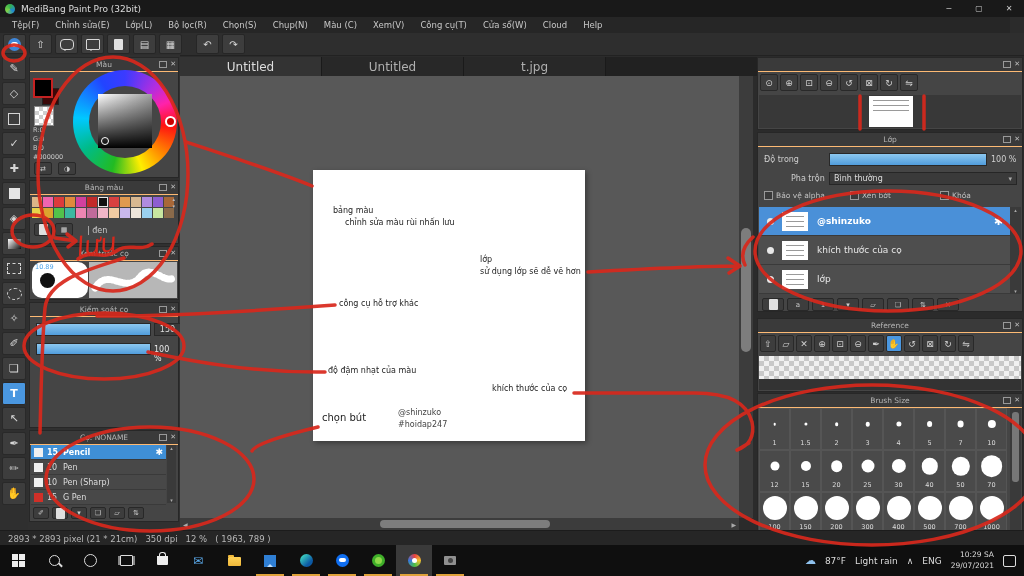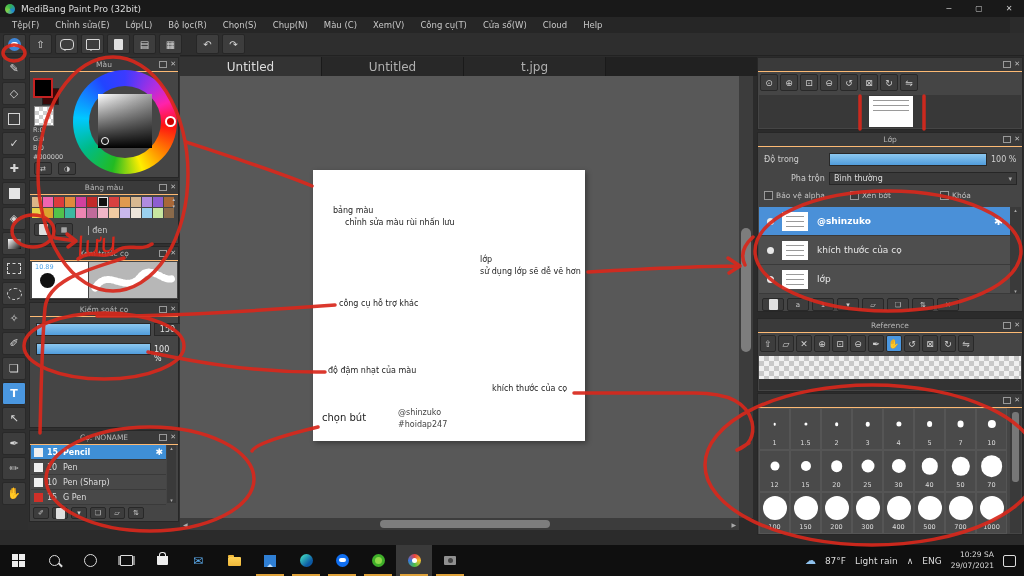--- a/index.html
+++ b/index.html
@@ -52,21 +52,21 @@
   .sv-ind{position:absolute;left:3px;bottom:3px;width:6px;height:6px;border:1.5px solid #fff;border-radius:50%;}
   .wheel-ind{position:absolute;right:1px;top:46px;width:7px;height:7px;border:2px solid #fff;border-radius:50%;background:#c00;}
   .cp-btnrow{position:absolute;left:4px;top:104px;display:flex;gap:6px;}
   .sbtn{width:18px;height:13px;background:#3d3d3d;border:1px solid #282828;border-radius:2px;display:flex;align-items:center;justify-content:center;font-size:7px;color:#ccc;box-sizing:border-box;}
   
   .swrow{position:absolute;left:2px;display:flex;gap:1px;}
   .sw{width:10px;height:10px;}
   .sw.selected{outline:1.5px solid #e8e8e8;outline-offset:-1px;}
   .pal-scroll{position:absolute;right:3px;top:15px;display:flex;flex-direction:column;gap:1px;font-size:5px;color:#bbb;}
   
-  .prev-left{position:absolute;left:2px;top:15px;width:56px;height:36px;background:#fff;}
+  .prev-left{position:absolute;left:2px;top:15px;width:56px;height:36px;background:#fff;border-radius:10px;}
   .prev-dot{position:absolute;left:8px;top:11px;width:15px;height:15px;border-radius:50%;background:#111;}
   .prev-size{position:absolute;left:3px;top:1px;font-size:6.5px;color:#4da3e8;}
   .prev-right{position:absolute;left:59px;top:15px;width:88px;height:36px;background:#b7b7b7;}
   
   .slider{position:absolute;height:13px;background:linear-gradient(#8cc8f0,#519ddc);border:1px solid #282828;box-sizing:border-box;}
   .valbox{position:absolute;width:27px;height:13px;background:#3a3a3a;border:1px solid #282828;color:#ddd;font-size:8px;display:flex;align-items:center;justify-content:center;box-sizing:border-box;}
   .valtext{position:absolute;font-size:8px;color:#e8e8e8;}
   
   .brow{position:absolute;left:1px;width:135px;height:15px;display:flex;align-items:center;font-size:8px;color:#ddd;background:#484848;border-bottom:1px solid #3a3a3a;box-sizing:border-box;}
   .brow.selected{background:#3f8fd6;color:#fff;font-weight:bold;}
@@ -652,20 +652,21 @@
         <div class="pbtn" style="width: 16px;">
           <span>⇋</span>
         </div>
       </div>
     <div class="checker"></div>
     <div class="ref-bottom"></div>
   </div>
 
   <div class="panel" style="left:757px;top:393px;width:266px;height:142px;">
     <div class="panel-head">
+      <span class="panel-title">Brush Size</span>
       <span class="panel-icons">
           <span class="pi-popout"></span>
           <span class="pi-close">✕</span>
         </span>
     </div>
     <div id="bs-grid">
         <div class="bs-cell" style="left: 1px; top: 14px;">
           <span class="bs-dot" style="width: 2.6px; height: 2.6px;"></span>
           <span class="bs-num">1</span>
         </div>
@@ -760,20 +761,23 @@
         <div class="bs-cell" style="left: 218px; top: 98px;">
           <span class="bs-dot" style="width: 24px; height: 24px;"></span>
           <span class="bs-num">1000</span>
         </div>
       </div>
     <div class="bs-scroll">
         <div class="thumb"></div>
       </div>
   </div>
 
+  <div class="statusbar">
+    <span>2893 * 2893 pixel (21 * 21cm)   350 dpi   12 %   ( 1963, 789 )</span>
+  </div>
 
   <div class="taskbar">
     <span id="taskbar-icons" style="display:flex;">
         <div class="tbi">
           <span class="tb-start"></span>
         </div>
         <div class="tbi">
           <span class="tb-search"></span>
         </div>
         <div class="tbi">

